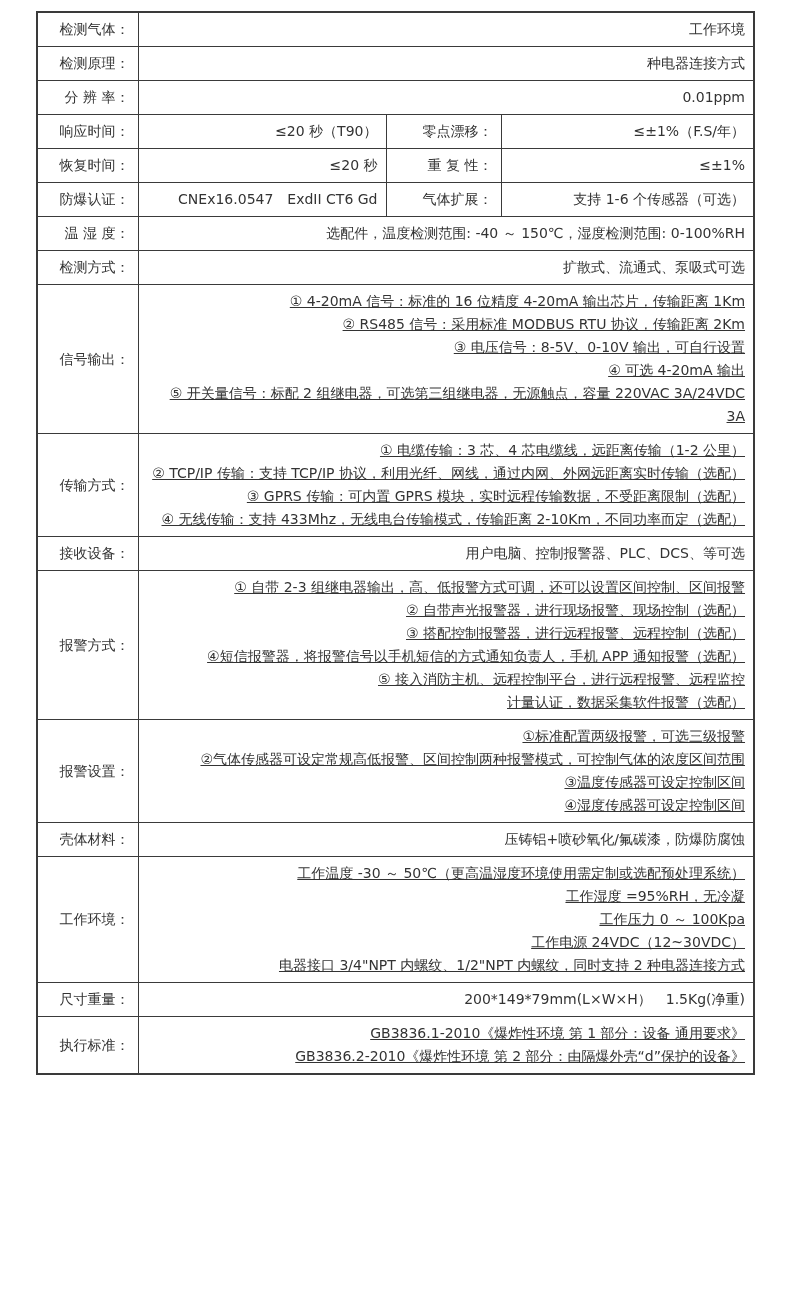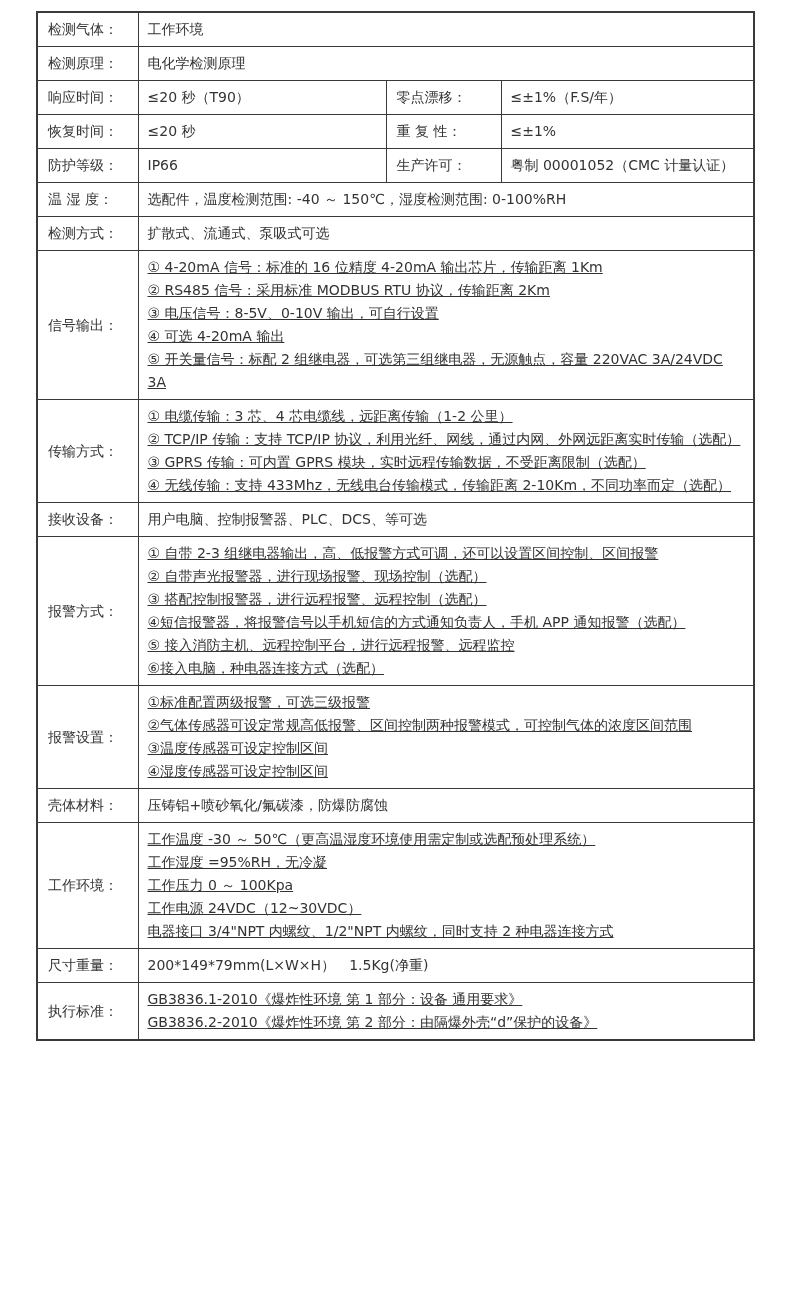--- a/index.html
+++ b/index.html
@@ -22,21 +22,21 @@
     table-layout: fixed;
     width: 717px;
     border: 2px solid #3a3a3a;
   }
   table.spec-table th,
   table.spec-table td {
     border: 1.5px solid #3a3a3a;
     font-size: 14px;
     font-weight: 400;
     line-height: 23px;
-    text-align: left;
+    text-align: right;
     vertical-align: middle;
     padding: 5px 8px 5px 9px;
     color: #333333;
     word-break: break-word;
   }
   table.spec-table th {
     white-space: nowrap;
     padding-left: 10px;
   }
   .value-line { min-height: 23px; text-decoration: underline; }
@@ -52,39 +52,43 @@
       <col style="width:115px">
       <col style="width:253px">
     </colgroup>
     <tbody>
         <tr>
           <th>检测气体：</th>
           <td colspan="3">工作环境</td>
         </tr>
         <tr>
           <th>检测原理：</th>
-          <td colspan="3">电化学检测原理</td>
+          <td colspan="3">种电器连接方式</td>
+        </tr>
+        <tr>
+          <th>分 辨 率：</th>
+          <td colspan="3">0.01ppm</td>
         </tr>
         <tr>
           <th>响应时间：</th>
           <td>≤20 秒（T90）</td>
           <th>零点漂移：</th>
           <td>≤±1%（F.S/年）</td>
         </tr>
         <tr>
           <th>恢复时间：</th>
           <td>≤20 秒</td>
           <th>重 复 性：</th>
           <td>≤±1%</td>
         </tr>
         <tr>
-          <th>防护等级：</th>
-          <td>IP66</td>
-          <th>生产许可：</th>
-          <td>粤制 00001052（CMC 计量认证）</td>
+          <th>防爆认证：</th>
+          <td>CNEx16.0547　ExdII CT6 Gd</td>
+          <th>气体扩展：</th>
+          <td>支持 1-6 个传感器（可选）</td>
         </tr>
         <tr>
           <th>温 湿 度：</th>
           <td colspan="3">选配件，温度检测范围: -40 ～ 150℃，湿度检测范围: 0-100%RH</td>
         </tr>
         <tr>
           <th>检测方式：</th>
           <td colspan="3">扩散式、流通式、泵吸式可选</td>
         </tr>
         <tr>
@@ -111,21 +115,21 @@
           <td colspan="3">用户电脑、控制报警器、PLC、DCS、等可选</td>
         </tr>
         <tr>
           <th>报警方式：</th>
           <td colspan="3">
             <div class="value-line">① 自带 2-3 组继电器输出，高、低报警方式可调，还可以设置区间控制、区间报警</div>
             <div class="value-line">② 自带声光报警器，进行现场报警、现场控制（选配）</div>
             <div class="value-line">③ 搭配控制报警器，进行远程报警、远程控制（选配）</div>
             <div class="value-line">④短信报警器，将报警信号以手机短信的方式通知负责人，手机 APP 通知报警（选配）</div>
             <div class="value-line">⑤ 接入消防主机、远程控制平台，进行远程报警、远程监控</div>
-            <div class="value-line">⑥接入电脑，种电器连接方式（选配）</div>
+            <div class="value-line">计量认证，数据采集软件报警（选配）</div>
           </td>
         </tr>
         <tr>
           <th>报警设置：</th>
           <td colspan="3">
             <div class="value-line">①标准配置两级报警，可选三级报警</div>
             <div class="value-line">②气体传感器可设定常规高低报警、区间控制两种报警模式，可控制气体的浓度区间范围</div>
             <div class="value-line">③温度传感器可设定控制区间</div>
             <div class="value-line">④湿度传感器可设定控制区间</div>
           </td>

